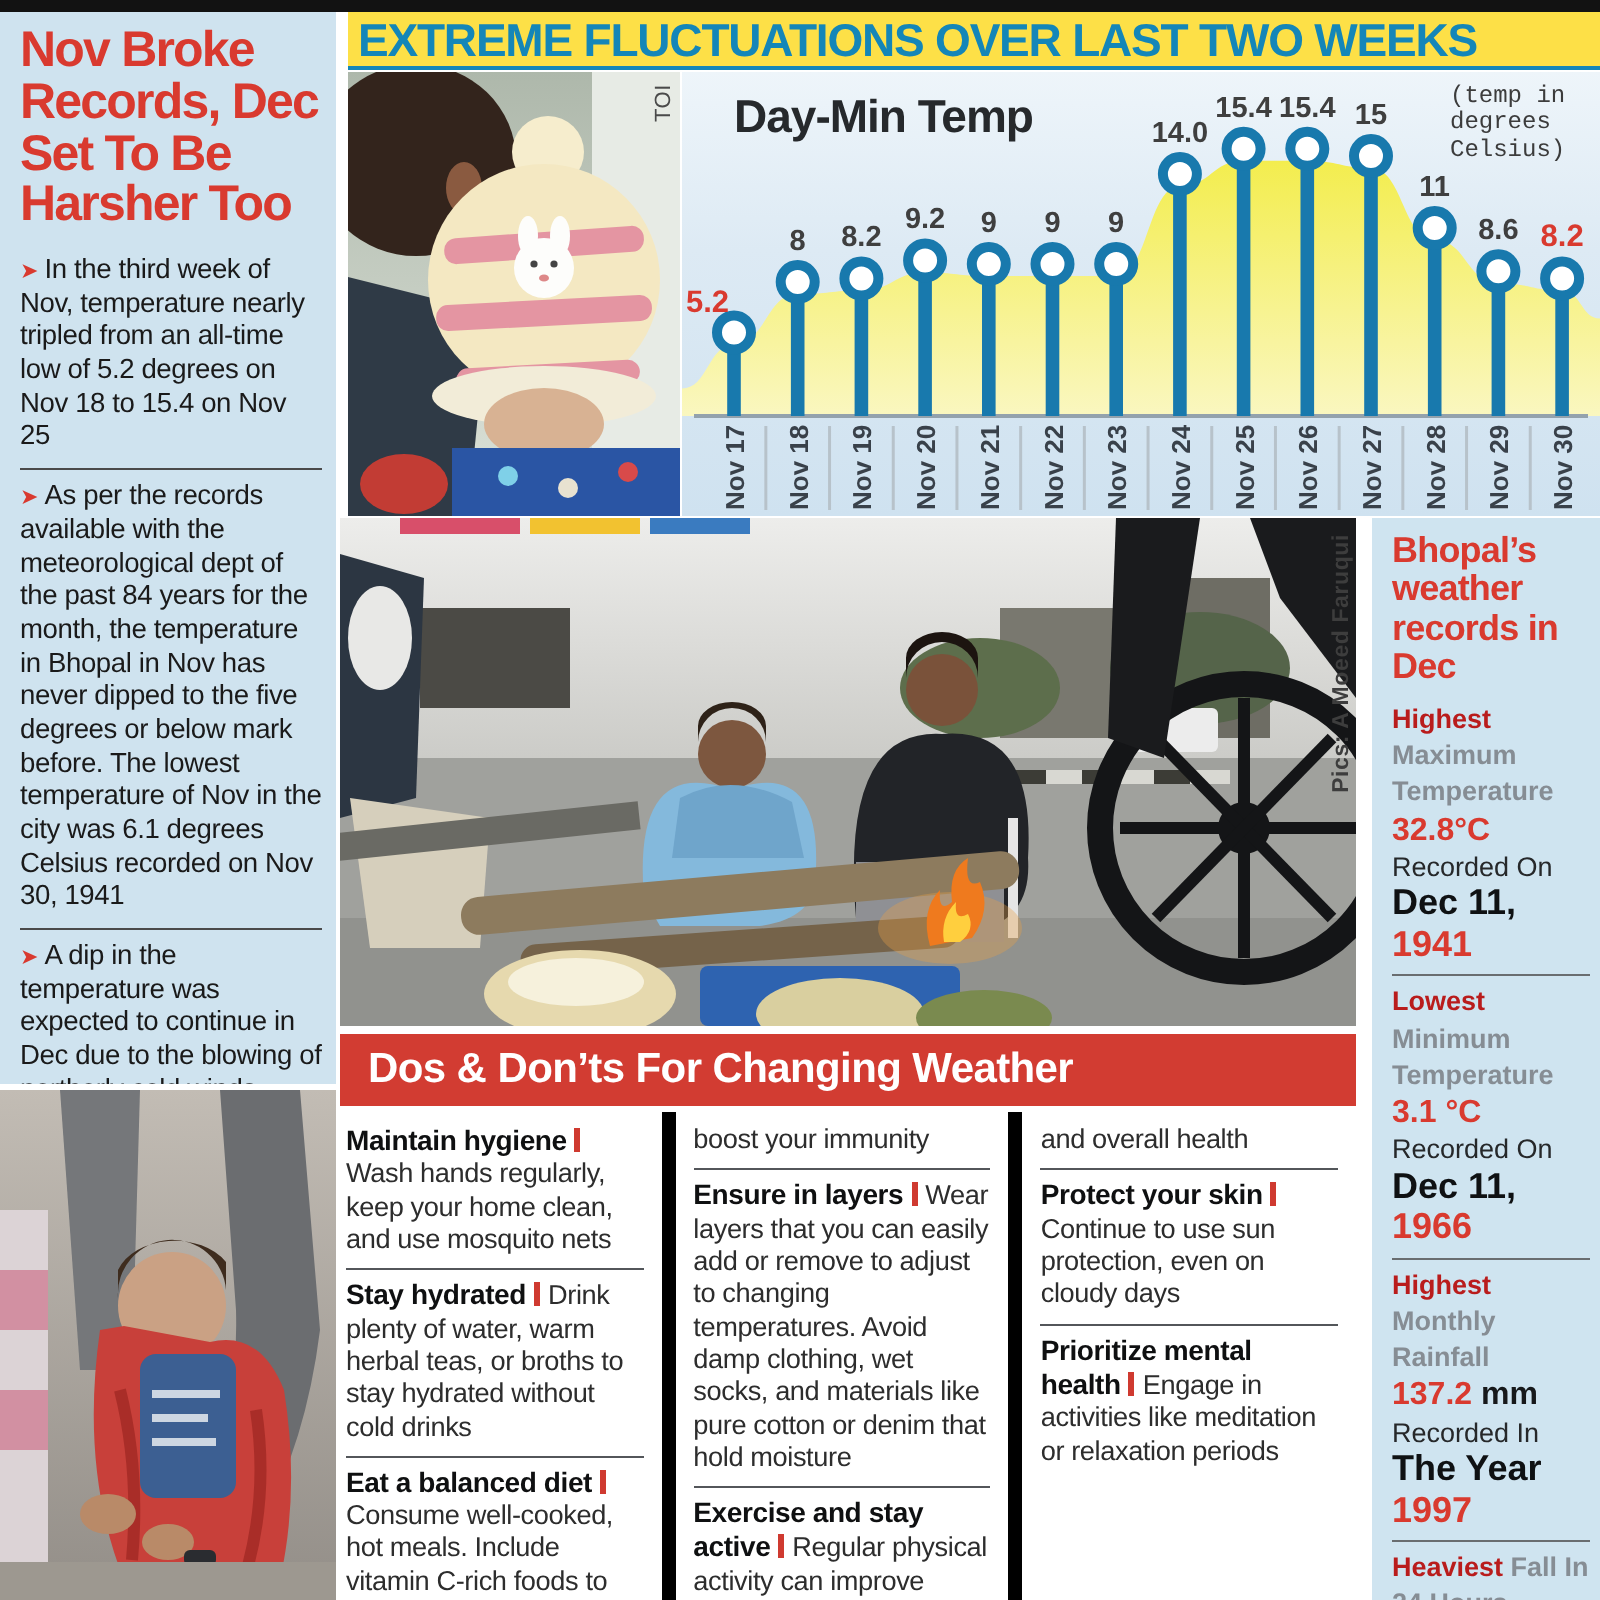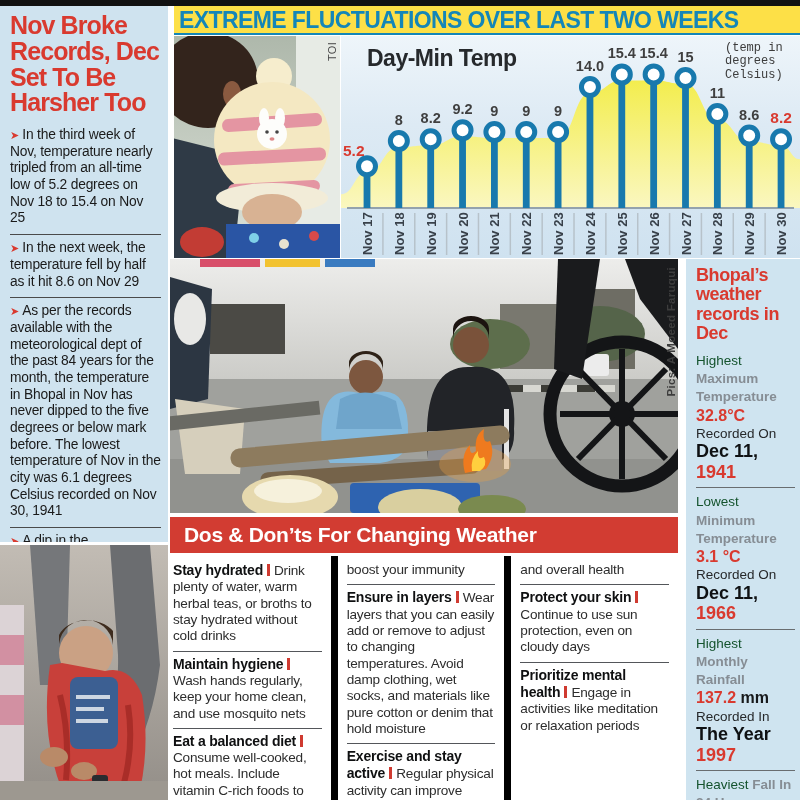--- a/index.html
+++ b/index.html
@@ -44,21 +44,21 @@
   #chart-note{position:absolute;right:3px;top:6px;width:72px;font-size:12px;
               line-height:1.12;color:#3c3c3c;font-family:Liberation Mono, monospace;}
 
   
   #right-col{left:686px;top:259px;width:114px;height:541px;background:#cfe4f0;
              box-sizing:border-box;padding:5px 5px 4px 10px;overflow:hidden;}
   .rc-title{color:#d93a2f;font-weight:bold;font-size:18px;line-height:1.07;
             letter-spacing:-0.4px;margin:2px 0 4px 0;}
   .record{padding:4px 0 5px;border-top:1px solid #696d70;line-height:1.14;}
   .record.first{border-top:none;}
-  .rec-lead{font-weight:normal;font-size:13.5px;color:#14532d;}
+  .rec-lead{font-weight:bold;font-size:13.5px;color:#b91c1c;}
   .rec-sub{font-weight:bold;font-size:13.5px;color:#868d94;}
   .rec-value{font-weight:bold;font-size:16px;color:#d93a2f;margin-top:1px;}
   .rec-unit{color:#17191b;}
   .rec-recorded{font-size:13.5px;color:#26282a;margin-top:1px;}
   .rec-date{font-weight:bold;font-size:18px;color:#0f1113;}
   .rec-year{color:#d93a2f;}
 
   
   #banner{left:170px;top:517px;width:508px;height:36px;background:#d23c32;
           color:#ffffff;font-weight:bold;font-size:21px;line-height:36px;
@@ -77,21 +77,20 @@
 <body>
 
 <div id="page">
 
   <div class="abs" id="topbar"></div>
 
   <div class="abs" id="left-col">
     <div class="headline">Nov Broke Records, Dec Set To Be Harsher Too</div>
     <div id="bullets">
         <div class="bullet"><span class="arrow">➤ </span><span class="b-text">In the third week of Nov, temperature nearly tripled from an all-time low of 5.2 degrees on Nov 18 to 15.4 on Nov 25</span></div>
-        <div class="bullet"><span class="arrow">➤ </span><span class="b-text">In the next week, the temperature fell by half as it hit 8.6 on Nov 29</span></div>
         <div class="bullet"><span class="arrow">➤ </span><span class="b-text">As per the records available with the meteorological dept of the past 84 years for the month, the temperature in Bhopal in Nov has never dipped to the five degrees or below mark before. The lowest temperature of Nov in the city was 6.1 degrees Celsius recorded on Nov 30, 1941</span></div>
         <div class="bullet"><span class="arrow">➤ </span><span class="b-text">A dip in the temperature was expected to continue in Dec due to the blowing of northerly cold winds</span></div>
       </div>
   </div>
 
   <div class="abs" id="main-header">
     <span>EXTREME FLUCTUATIONS OVER LAST TWO WEEKS</span>
   </div>
   <div class="abs" id="header-rule"></div>
 
@@ -302,22 +301,22 @@
           <div class="rec-value"><span class="rec-num">66.3</span><span class="rec-unit"> mm</span></div>
           <div class="rec-recorded">Recorded On</div>
           <div class="rec-date"><span class="rec-date-text">Dec 11, </span><span class="rec-year">1967</span></div>
         </div>
       </div>
   </div>
 
   <div class="abs" id="banner">Dos &amp; Don’ts For Changing Weather</div>
   <div class="abs" id="tips">
       <div class="tip-col first">
+        <div class="tip"><span class="tip-lead">Maintain hygiene</span><span class="tip-sep"></span><span class="tip-text">Wash hands regularly, keep your home clean, and use mosquito nets</span></div>
         <div class="tip"><span class="tip-lead">Stay hydrated</span><span class="tip-sep"></span><span class="tip-text">Drink plenty of water, warm herbal teas, or broths to stay hydrated without cold drinks</span></div>
-        <div class="tip"><span class="tip-lead">Maintain hygiene</span><span class="tip-sep"></span><span class="tip-text">Wash hands regularly, keep your home clean, and use mosquito nets</span></div>
         <div class="tip"><span class="tip-lead">Eat a balanced diet</span><span class="tip-sep"></span><span class="tip-text">Consume well-cooked, hot meals. Include vitamin C-rich foods to</span></div>
       </div>
       <div class="tip-col">
         <div class="tip"><span class="tip-text">boost your immunity</span></div>
         <div class="tip"><span class="tip-lead">Ensure in layers</span><span class="tip-sep"></span><span class="tip-text">Wear layers that you can easily add or remove to adjust to changing temperatures. Avoid damp clothing, wet socks, and materials like pure cotton or denim that hold moisture</span></div>
         <div class="tip"><span class="tip-lead">Exercise and stay active</span><span class="tip-sep"></span><span class="tip-text">Regular physical activity can improve circulation</span></div>
       </div>
       <div class="tip-col">
         <div class="tip"><span class="tip-text">and overall health</span></div>
         <div class="tip"><span class="tip-lead">Protect your skin</span><span class="tip-sep"></span><span class="tip-text">Continue to use sun protection, even on cloudy days</span></div>

